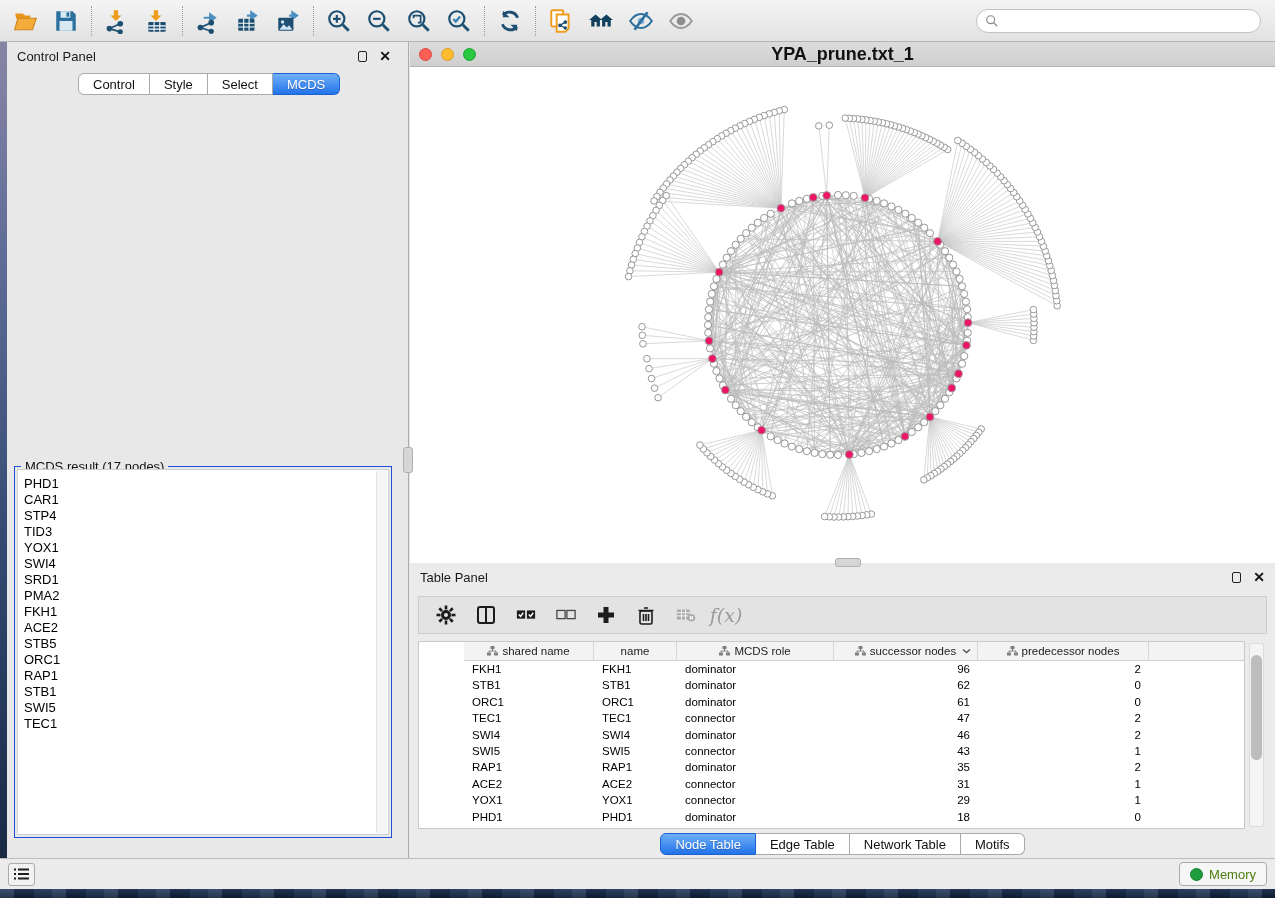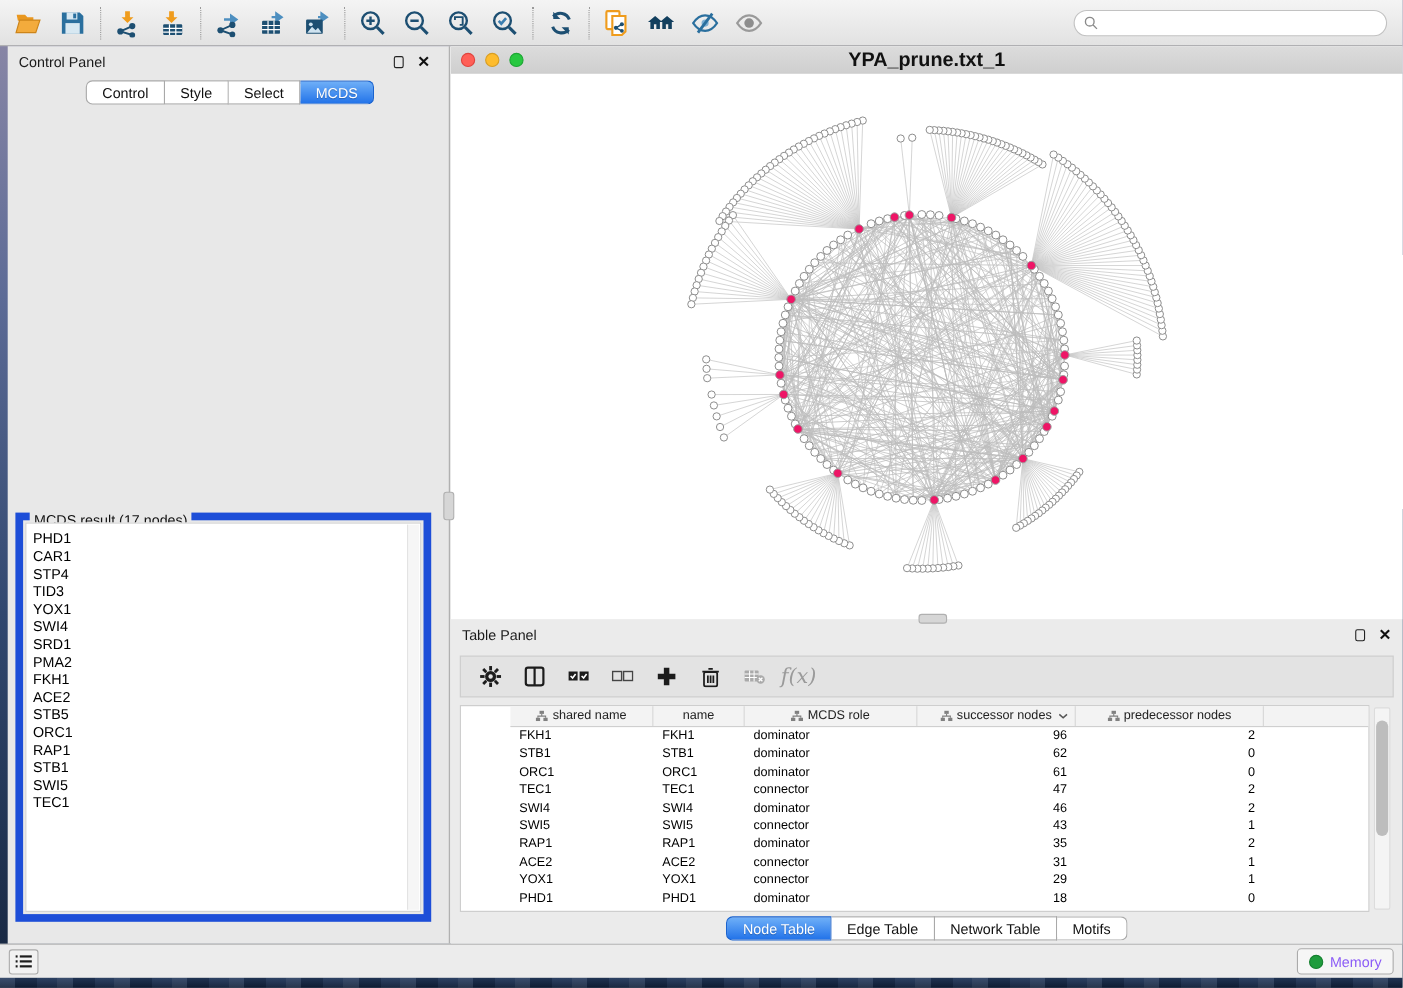--- a/index.html
+++ b/index.html
@@ -69,21 +69,21 @@
   .dd-down{ width:0;height:0;border-left:4px solid transparent;border-right:4px solid transparent;border-top:4px solid #fff; }
   .ctrl-buttons{ position:absolute; top:126px; left:0; right:0; display:flex; justify-content:center; gap:13px; }
   .push-btn{
     height:23px; padding:0 17px; background:linear-gradient(#ffffff,#f0f0f0);
     border:1px solid #a3a3a3; border-radius:5px; font-size:13px; color:#111;
     display:flex; align-items:center;
   }
   .push-btn.focused{ box-shadow:0 0 0 3px rgba(77,144,254,.55); border-color:#4d90fe; }
   .result-group{
     position:absolute; left:7px; right:9px; top:424px; height:372px;
-    border:7px solid #1d4ed8;
+    border:1px solid #1d4ed8;
   }
   .result-title{
     position:absolute; top:-8px; left:6px; background:#e8e8e8; padding:0 4px; font-size:13px; color:#111;
   }
   .result-list{
     position:absolute; inset:2px; background:#fff; border:1px solid #cfcfcf;
     font-size:13px; padding:6px 0 0 6px; overflow:hidden;
   }
   .result-list .scrolltrack{
     position:absolute; top:1px; bottom:1px; right:1px; width:11px; background:#f6f6f6; border-left:1px solid #e3e3e3;
@@ -143,21 +143,21 @@
   .statusbar{
     position:absolute; left:0; right:0; bottom:9px; height:31px; background:#ececec; border-top:1px solid #bdbdbd;
     display:flex; align-items:center; padding:0 8px;
   }
   .status-left-btn{
     width:27px; height:23px; background:#f2f2f2; border:1px solid #ababab; border-radius:3px;
     display:flex; align-items:center; justify-content:center;
   }
   .memory-btn{
     margin-left:auto; height:24px; padding:0 10px; background:#f6f6f6; border:1px solid #ababab; border-radius:4px;
-    display:flex; align-items:center; gap:6px; font-size:13px; color:#8b5cf6;
+    display:flex; align-items:center; gap:6px; font-size:13px; color:#4d7c0f;
   }
   .mem-dot{ width:13px; height:13px; border-radius:50%; background:#1f9c3d; border:1px solid #15802f; }
 </style>
 </head>
 <body>
 
 <div class="toolbar">
   <div class="tb-btn">
     <svg viewBox="0 0 24 24">
       <path fill="#e9971f" d="M2 5h7l2 2h5v3H3z"></path>

